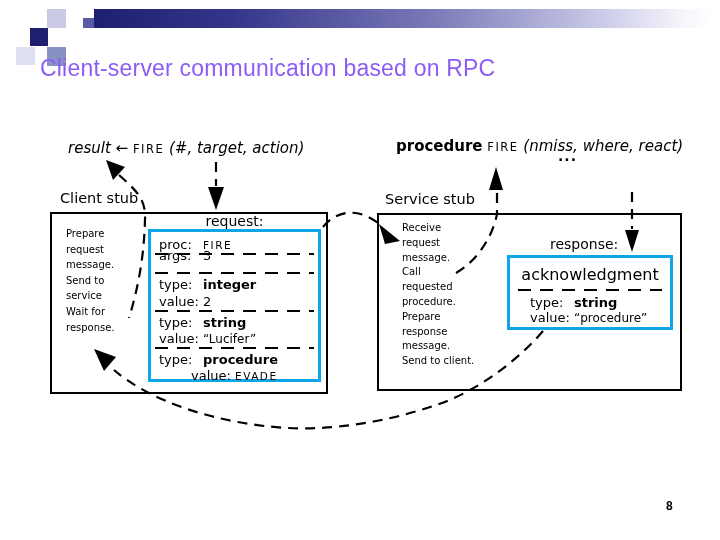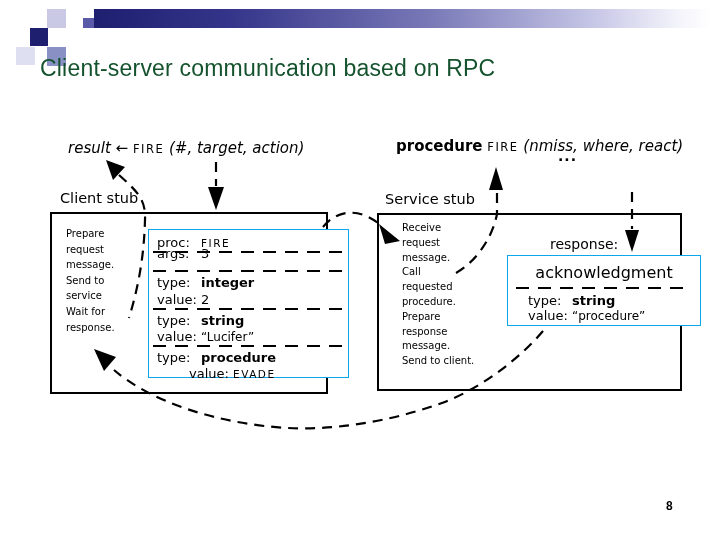--- a/index.html
+++ b/index.html
@@ -7,36 +7,36 @@
          font-family:"DejaVu Sans","Liberation Sans",sans-serif;color:#000;}
   .abs{position:absolute;}
 
   
   .sq{position:absolute;}
   #hbar{position:absolute;left:94px;top:9px;width:616px;height:19px;
         background:linear-gradient(90deg,#1F1F70 0%,#34348A 22%,#7A7AB8 55%,#C9C9E8 82%,#F4F4FB 95%,#fff 100%);}
 
   
   #title{left:40px;top:55px;width:600px;font-family:"Liberation Sans",sans-serif;
-         font-size:23px;color:#14532d;letter-spacing:.2px;}
+         font-size:23px;color:#8b5cf6;letter-spacing:.2px;}
 
   
   .formula{font-size:15px;white-space:nowrap;}
   .it{font-style:italic;}
   .b{font-weight:bold;}
   .sc{font-style:normal;font-size:11.5px;letter-spacing:1.5px;}
 
   
   .stub-label{font-size:14.5px;}
   .stubbox{position:absolute;border:2px solid #000;background:#fff;}
   .actions{position:absolute;font-size:10px;}
   .actions div{white-space:nowrap;}
 
   
-  .msgbox{position:absolute;border:1px solid #0ea5e9;background:#fff;padding-left:32px;}
+  .msgbox{position:absolute;border:3px solid #0ea5e9;background:#fff;}
   .msglabel{position:absolute;font-size:14px;text-align:center;}
   .mrow{position:absolute;left:8px;font-size:13px;white-space:nowrap;}
   .mrow .lbl{display:inline-block;width:44px;font-size:13px;}
   .vsc{font-size:10.5px;letter-spacing:1.5px;}
   .dash{position:absolute;height:2px;left:4px;right:4px;
         background:repeating-linear-gradient(90deg,#000 0 13px,transparent 13px 22px);}
 
   
   #ack{position:absolute;left:0;right:0;top:7px;text-align:center;font-size:16px;}
 
@@ -81,20 +81,21 @@
   <div class="actions" style="left:66px;top:226px;line-height:15.6px;">
     <div>Prepare</div>
     <div>request</div>
     <div>message.</div>
     <div>Send to</div>
     <div>service</div>
     <div>Wait for</div>
     <div>response.</div>
   </div>
 
+  <div class="msglabel" style="left:148px;top:213px;width:173px;">request:</div>
   <div class="msgbox" style="left:148px;top:229px;width:167px;height:147px;">
     <div class="mrow" style="top:5px;"><span class="lbl">proc:</span><span class="vsc">FIRE</span></div>
     <div class="dash" style="top:21px;"></div>
     <div class="mrow" style="top:16px;"><span class="lbl">args:</span><span>3</span></div>
     <div class="dash" style="top:40px;"></div>
     <div class="mrow" style="top:45px;"><span class="lbl">type:</span><span class="b">integer</span></div>
     <div class="mrow" style="top:62px;"><span class="lbl">value:</span><span>2</span></div>
     <div class="dash" style="top:78px;"></div>
     <div class="mrow" style="top:83px;"><span class="lbl">type:</span><span class="b">string</span></div>
     <div class="mrow" style="top:99px;font-size:12px;"><span class="lbl">value:</span><span>“Lucifer”</span></div>

